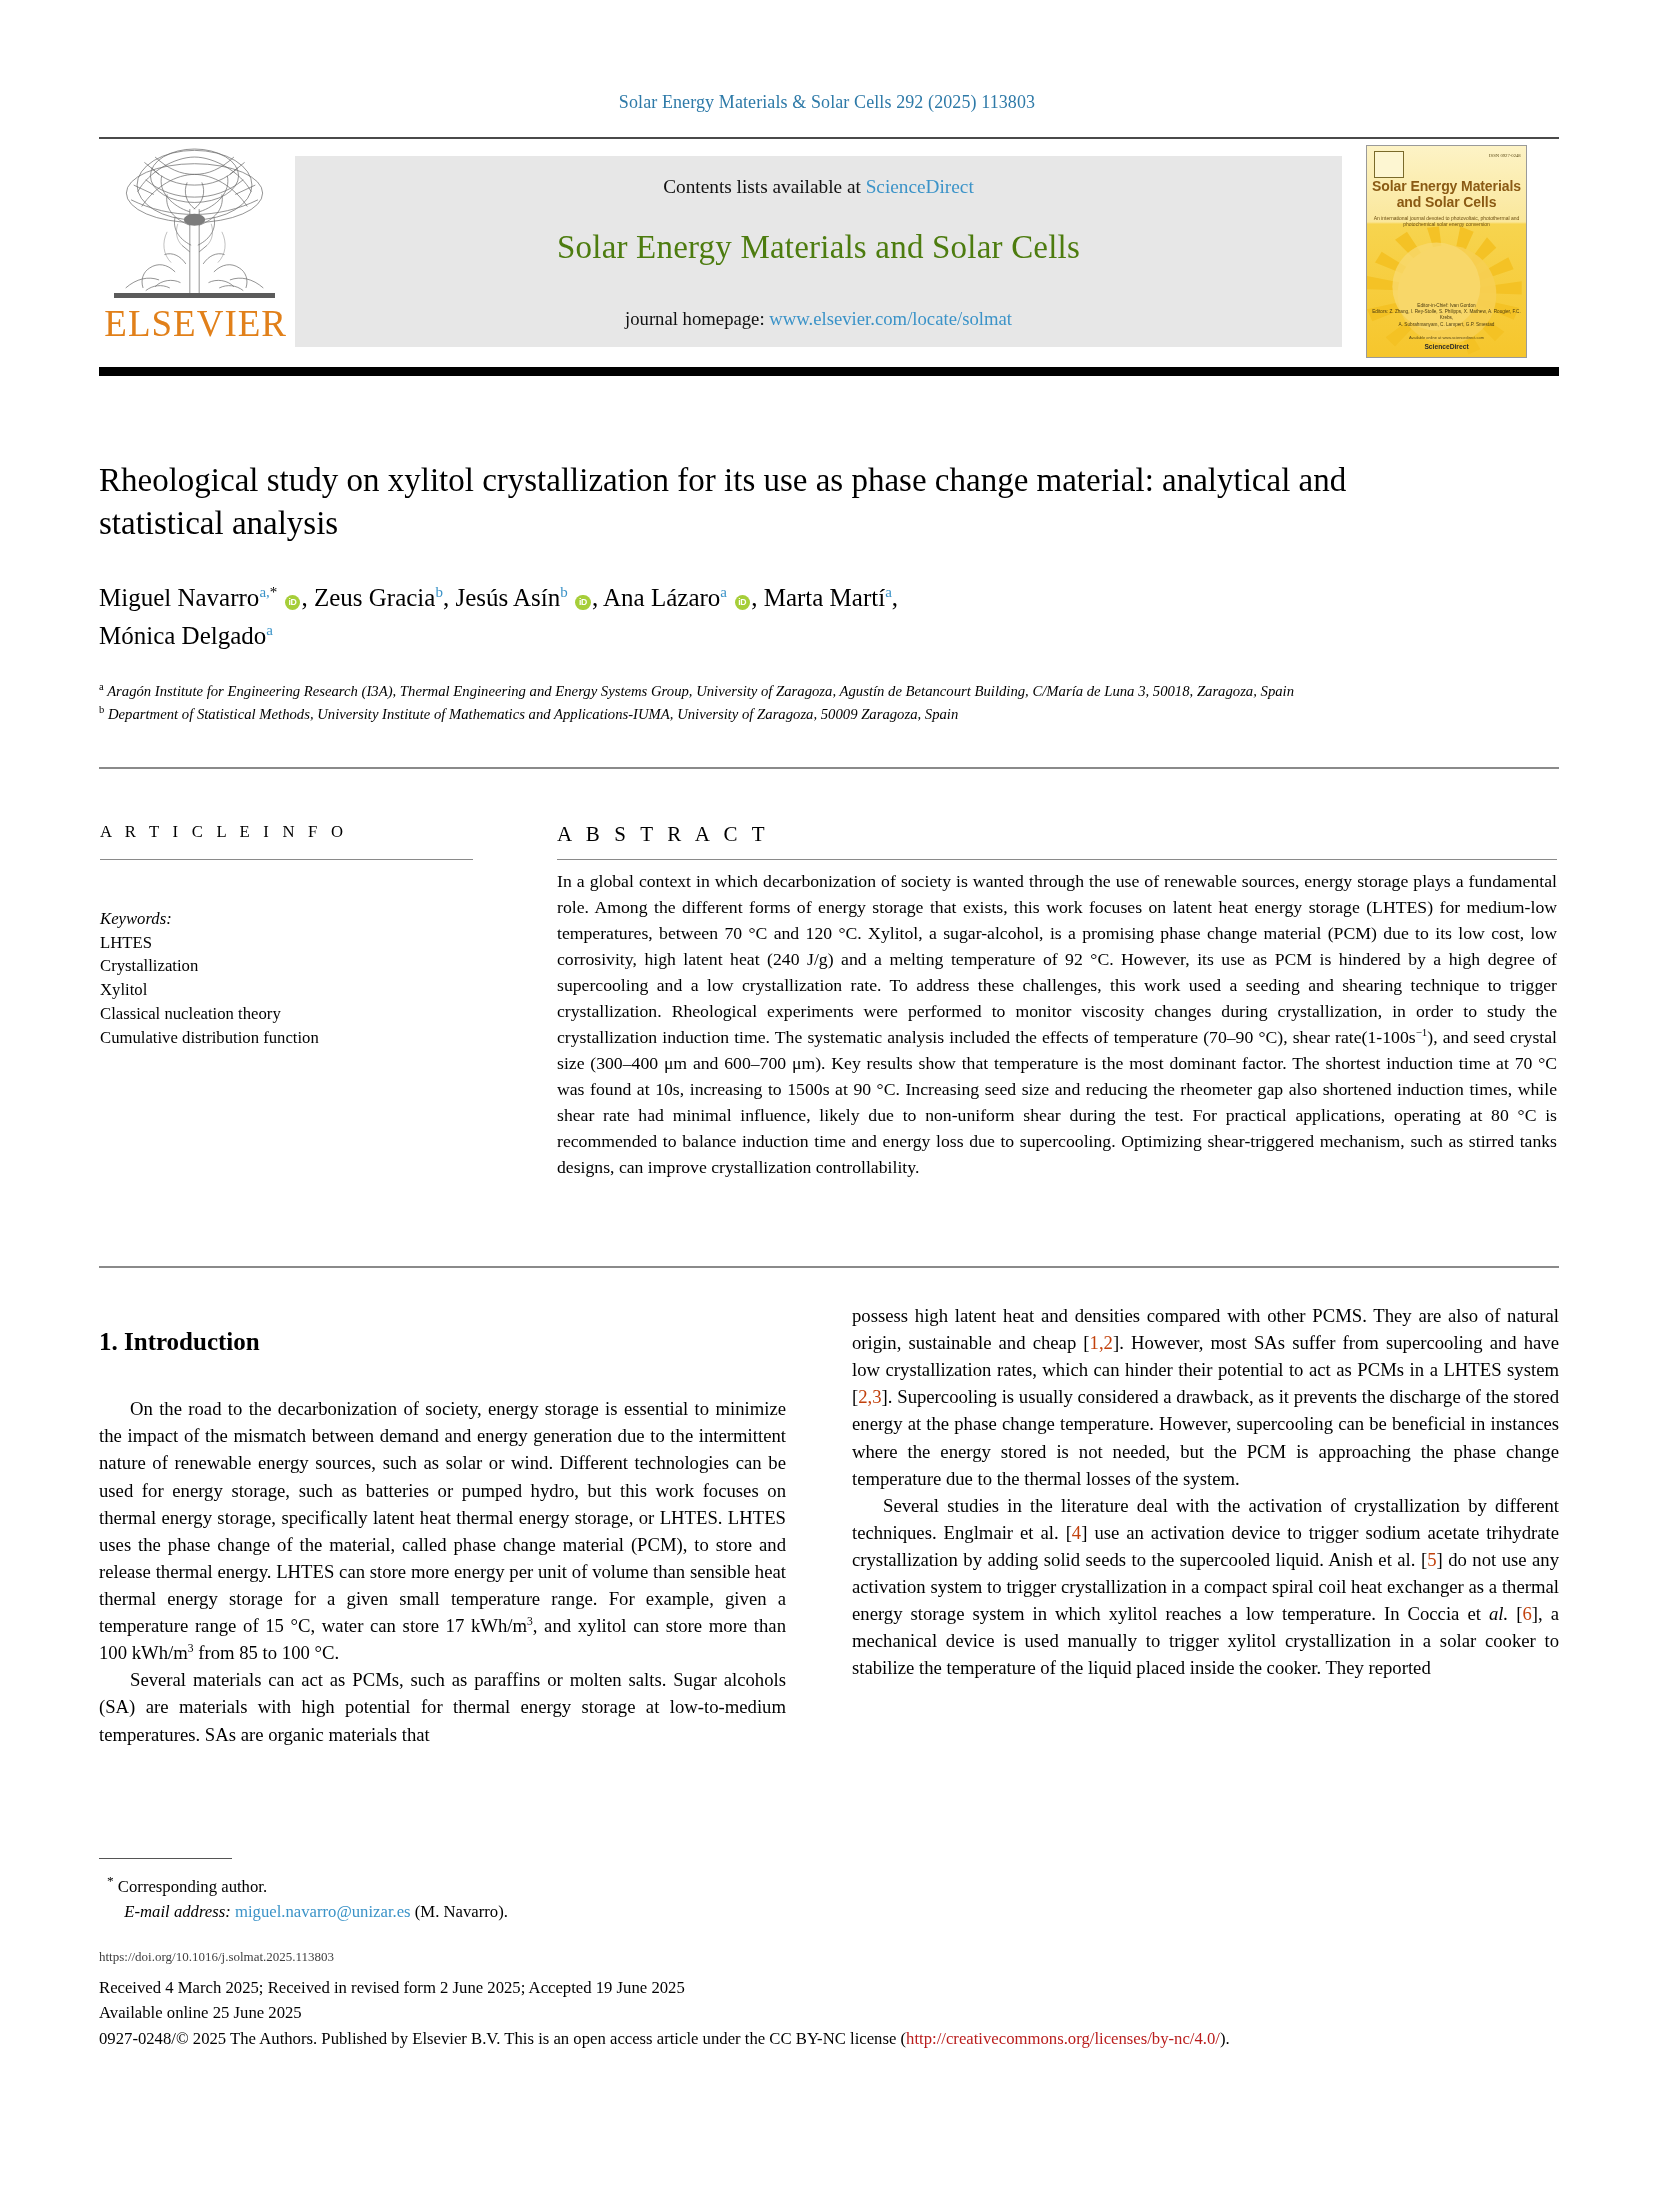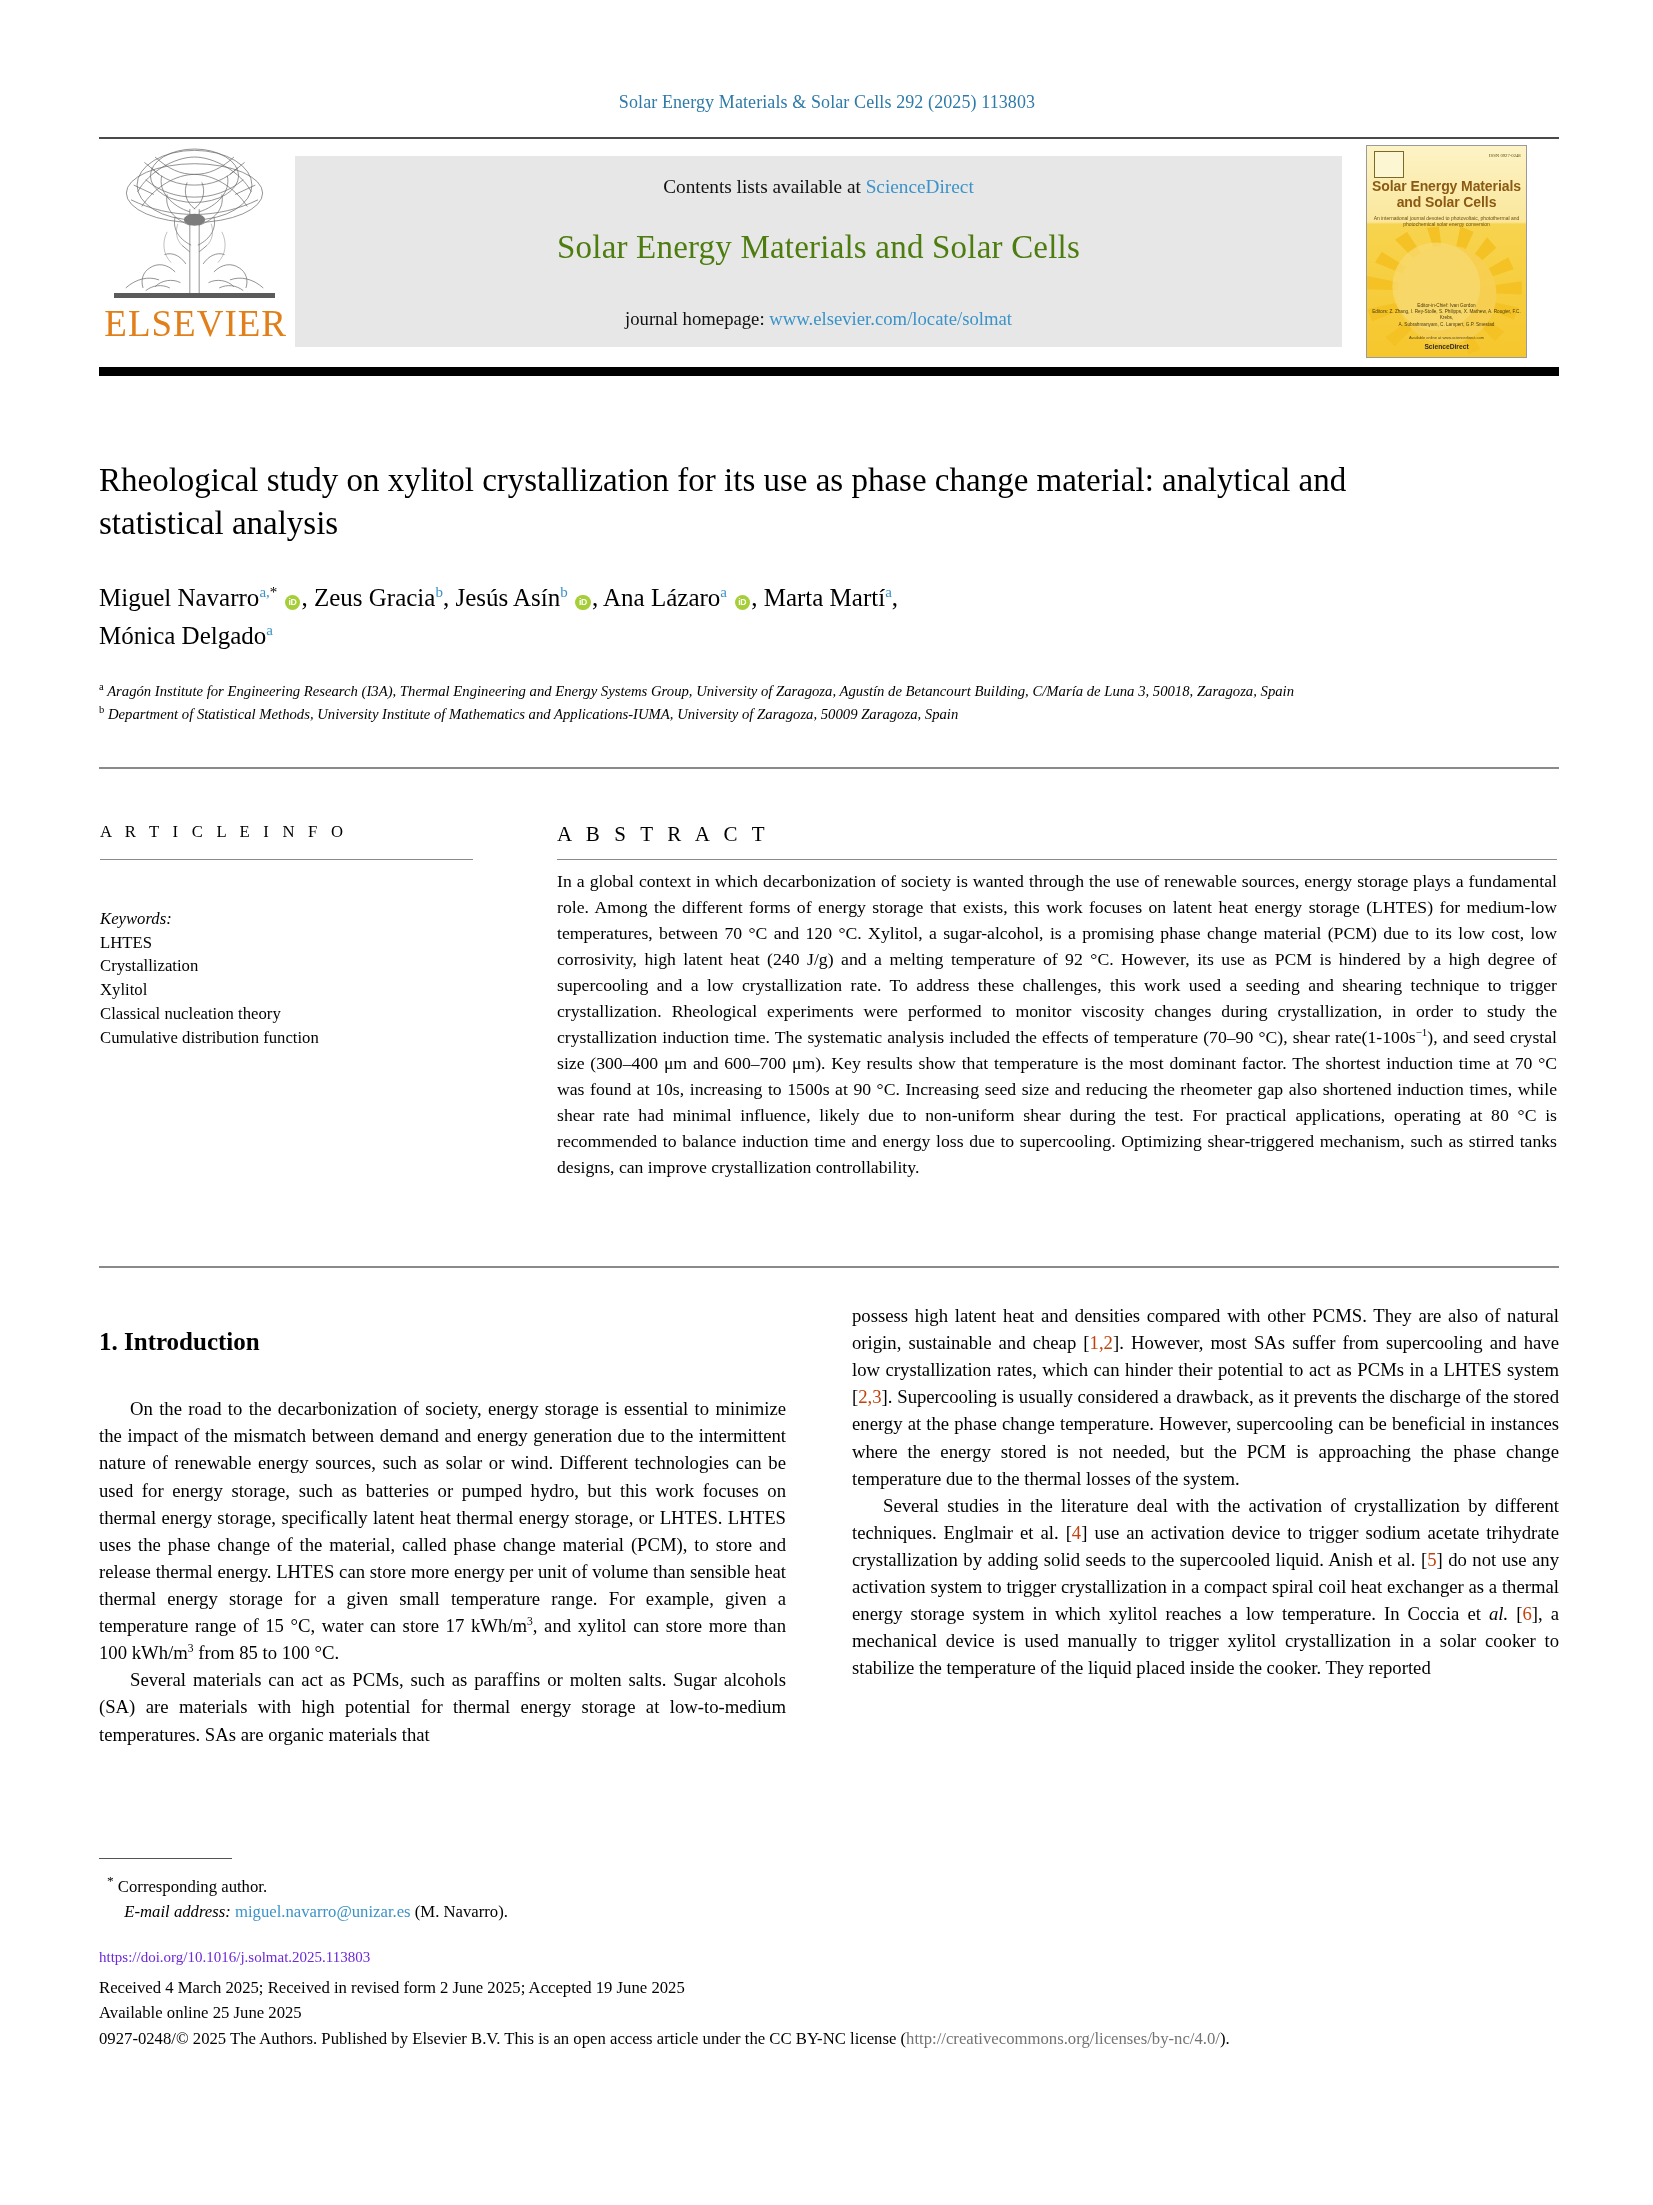--- a/index.html
+++ b/index.html
@@ -183,31 +183,31 @@
     position:absolute; left:99px; top:1858px; width:133px; height:1.3px; background:#555;
   }
   .footnote {
     position:absolute; left:107px; top:1871px; width:720px;
     font-size:16.7px; line-height:1.50; color:#000;
   }
   .footnote .star { font-size:.8em; vertical-align:super; }
   .footnote .em { font-style:italic; }
   .footnote .mail { color:#3b93c8; }
   .doi {
-    position:absolute; left:99px; top:1949px; font-size:15px; color:#6d28d9;
+    position:absolute; left:99px; top:1949px; font-size:13px; color:#404040;
   }
   .hist {
     position:absolute; left:99px; top:1975px; width:1460px;
     font-size:16.7px; line-height:1.52; color:#000;
   }
   .license {
     position:absolute; left:99px; top:2026px; width:1460px;
     font-size:16.7px; line-height:1.52; color:#000; text-align:left;
   }
-  .license .lnk { color:#737373; }
+  .license .lnk { color:#b91c1c; }
 </style>
 </head>
 <body>
 
 <div class="page">
 
   <div class="runhead">Solar Energy Materials &amp; Solar Cells 292 (2025) 113803</div>
 
   <div class="mast-rule-top"></div>
 

